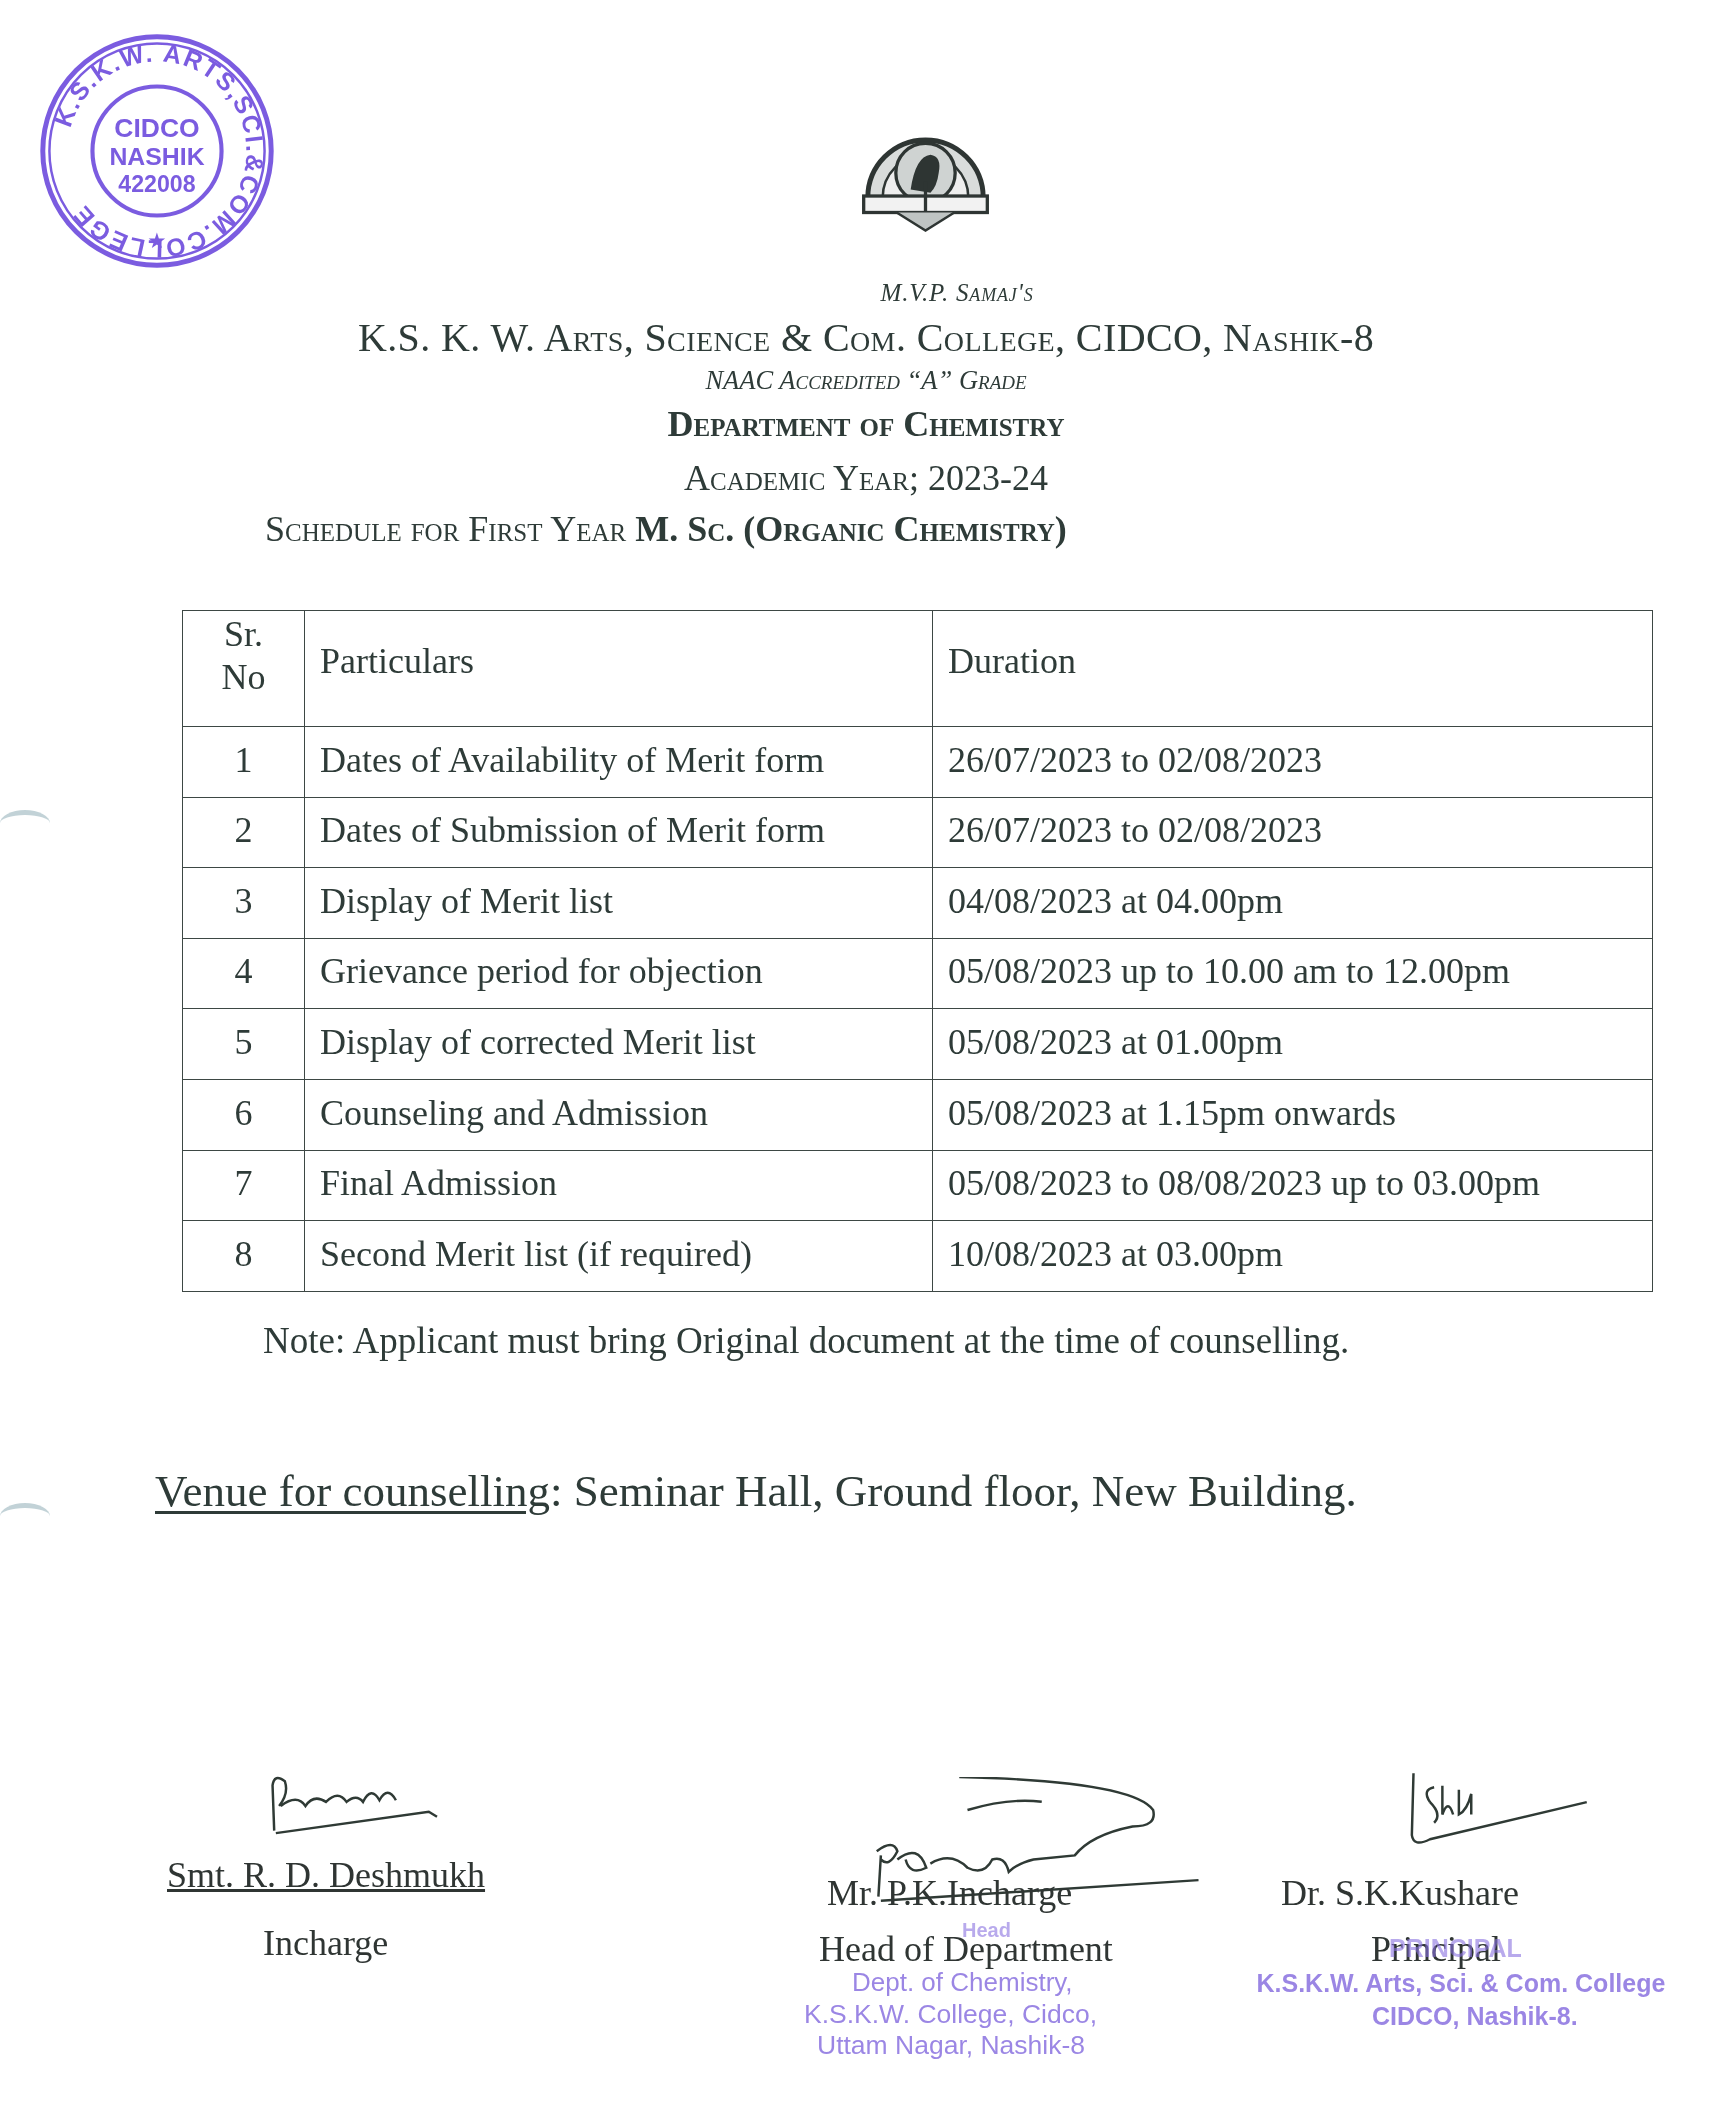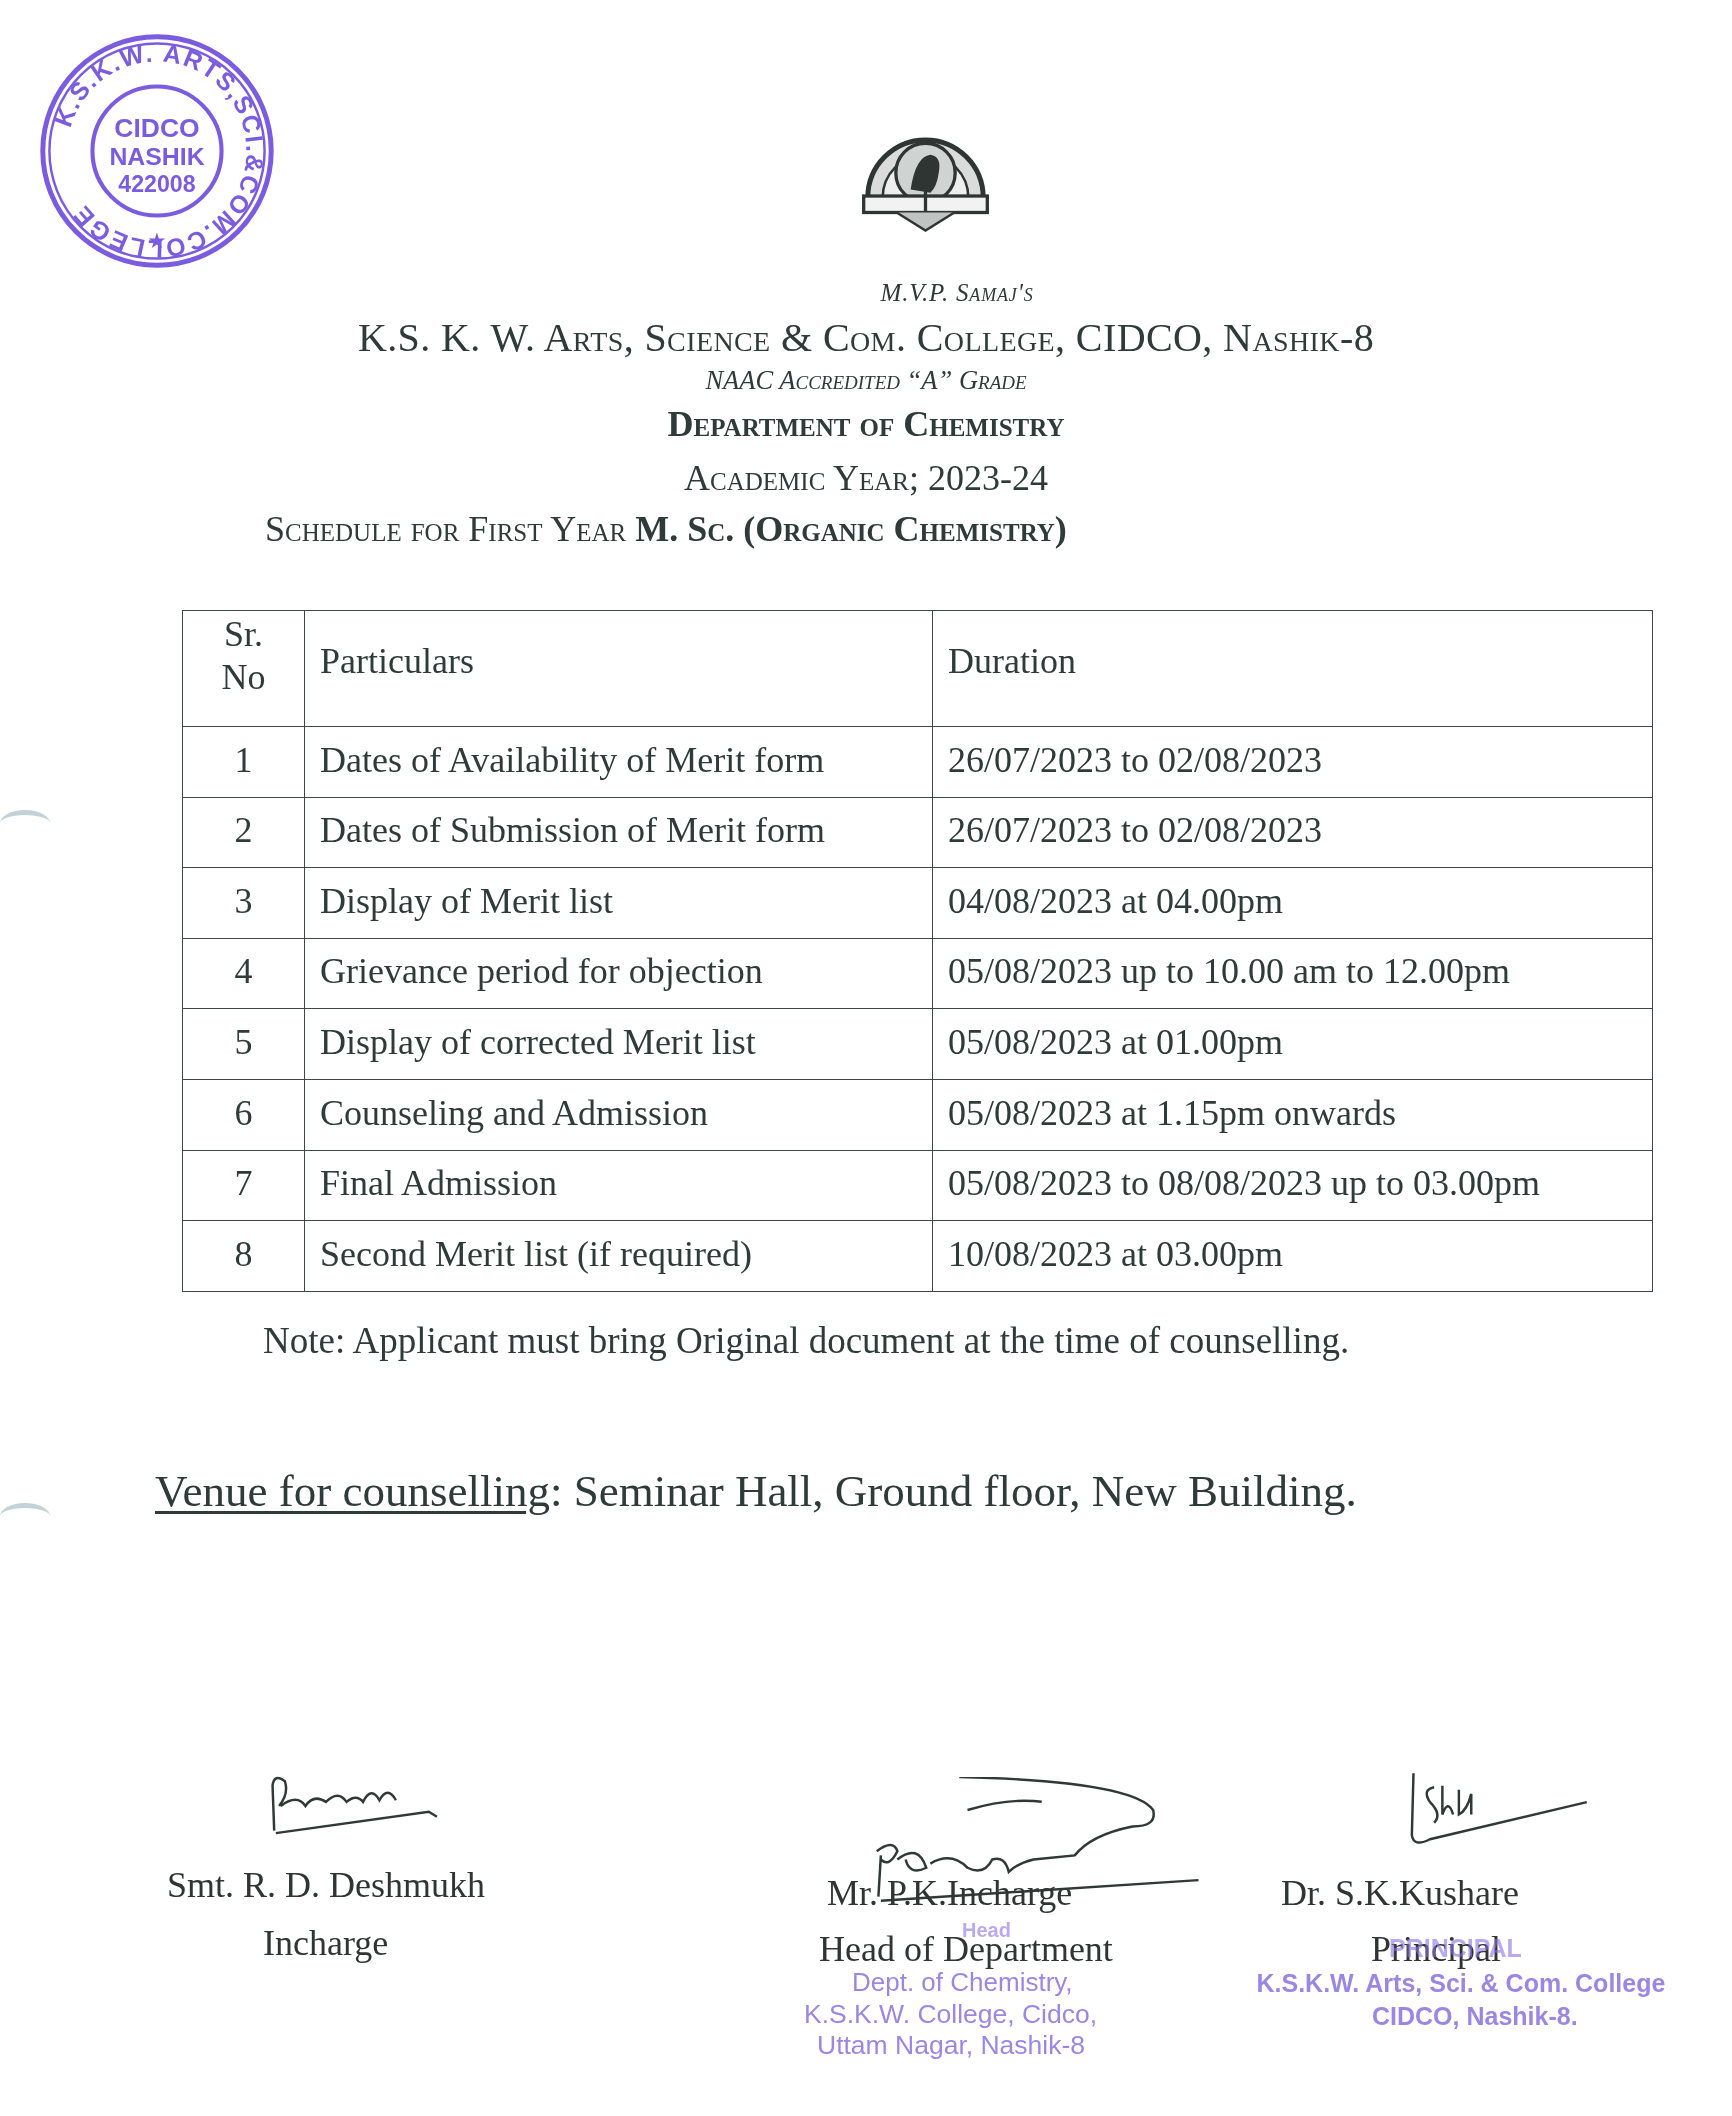--- a/index.html
+++ b/index.html
@@ -161,21 +161,21 @@
 </table>
 
 <div class="abs note">Note: Applicant must bring Original document at the time of counselling.</div>
 <div class="abs venue"><span class="ul">Venue for counselling</span><span>: </span><span>Seminar Hall, Ground floor, New Building.</span></div>
 
 <div class="abs" style="left:157px; top:1769px; width:430px; height:215px;">
   <svg class="sig-svg" style="left:107px; top:0;" width="198" height="74" viewBox="0 0 240 90">
     <path d="M12 75 L10 20 Q12 5 25 15 Q30 30 18 45 M20 45 Q40 30 50 45 Q60 30 75 40 Q90 25 100 40 Q112 30 120 40 Q130 20 140 38 Q150 20 160 38" fill="none" stroke="#2f3a35" stroke-width="3"></path>
     <path d="M14 78 L200 52 L210 58" fill="none" stroke="#2f3a35" stroke-width="3"></path>
   </svg>
-  <div class="abs sig-name" style="left:10px; top:95px;">Smt. R. D. Deshmukh</div>
+  <div class="abs sig-name" style="left:10px; top:85px;text-decoration:underline;">Smt. R. D. Deshmukh</div>
   <div class="abs sig-name" style="left:106px; top:153px;">Incharge</div>
 </div>
 
 <div class="abs" style="left:794px; top:1736px; width:430px; height:347px;">
   <svg class="sig-svg" style="left:66px; top:41px;" width="347" height="132" viewBox="0 0 420 160">
     <path d="M20 90 Q40 75 45 90 Q35 110 25 100 M25 95 L22 145 M45 100 Q70 80 80 110 Q60 120 55 100 M85 105 Q110 90 130 110 Q150 120 160 100 Q175 95 180 115 Q190 105 210 100 L260 95 Q280 70 330 60 Q360 60 355 40 Q330 5 120 0" fill="none" stroke="#2f3a35" stroke-width="3"></path>
     <path d="M130 40 Q180 25 220 30" fill="none" stroke="#2f3a35" stroke-width="3"></path>
     <path d="M25 150 L410 125" fill="none" stroke="#2f3a35" stroke-width="3"></path>
   </svg>
   <div class="abs sig-name" style="left:33px; top:136px;">Mr. P.K.Incharge</div>

